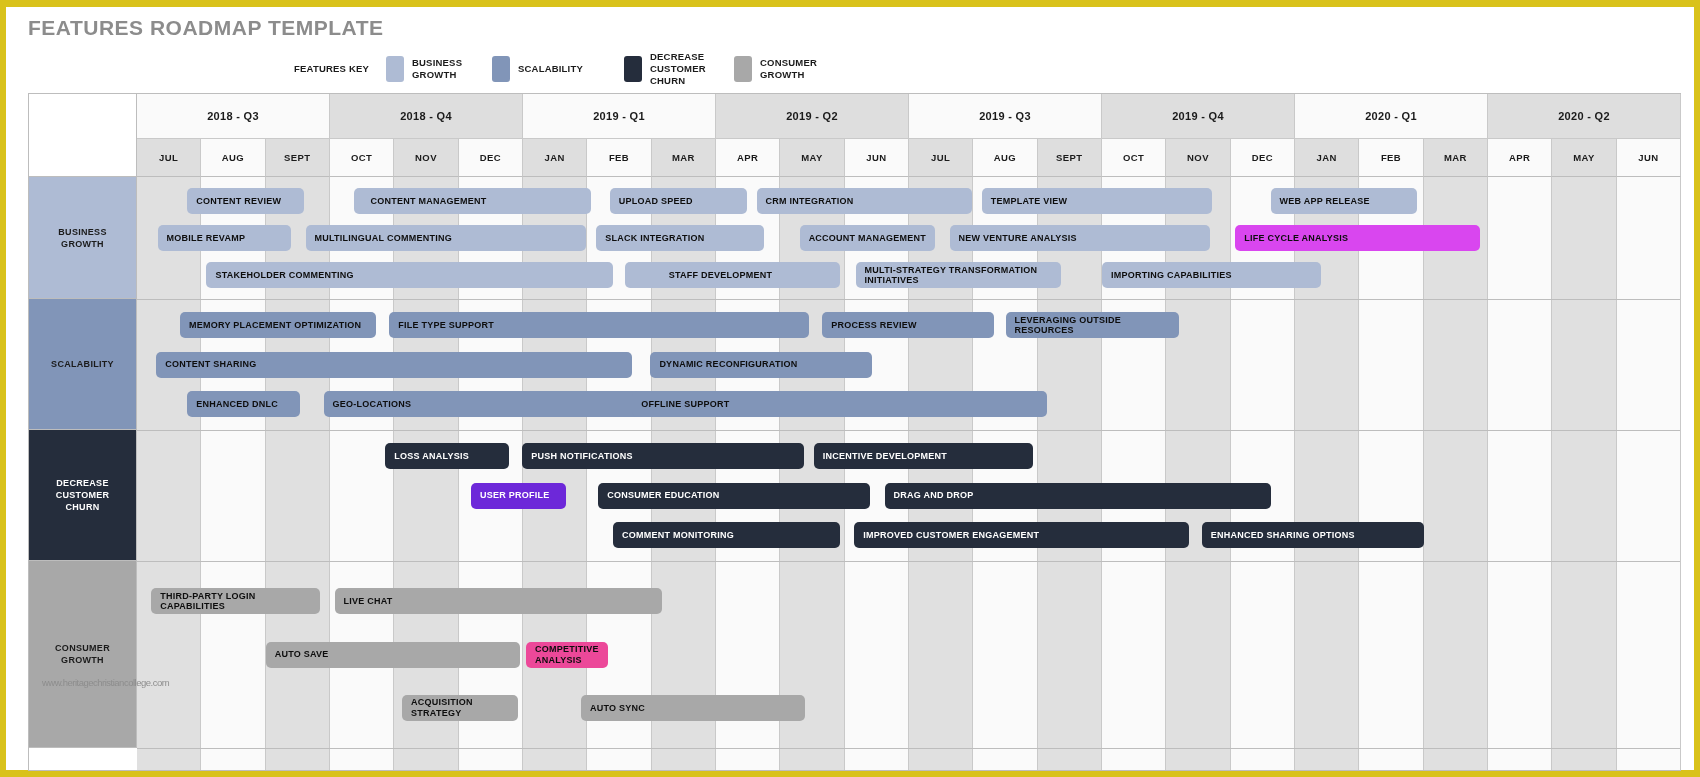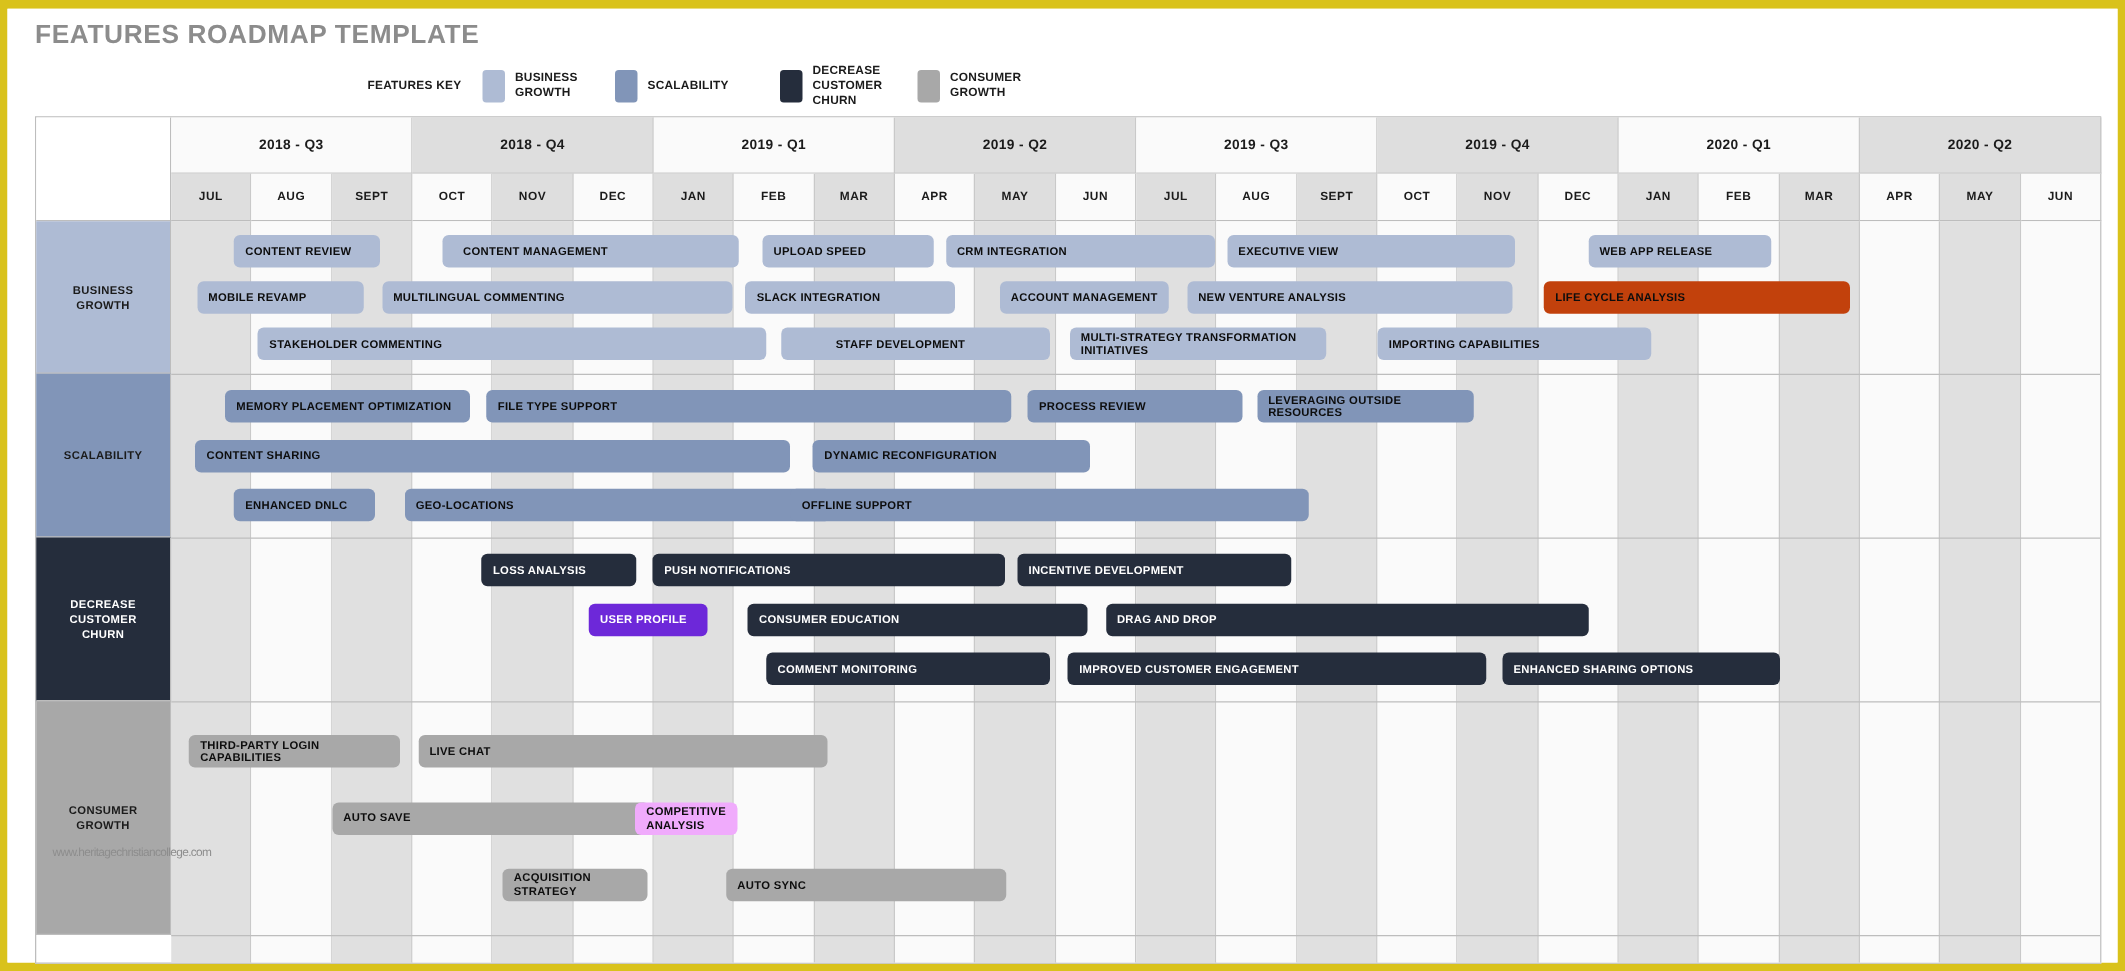--- a/index.html
+++ b/index.html
@@ -284,28 +284,28 @@
             <div class="bcol b-light" style="left: 1222.33px; width: 64.3333px;"></div>
             <div class="bcol b-dark" style="left: 1286.67px; width: 64.3333px;"></div>
             <div class="bcol b-light" style="left: 1351px; width: 64.3333px;"></div>
             <div class="bcol b-dark" style="left: 1415.33px; width: 64.3333px;"></div>
             <div class="bcol b-light" style="left: 1479.67px; width: 64.3333px;"></div>
             <div class="bandsep" style="top: 122px;"></div>
             <div class="bar" style="left: 50.18px; width: 117.087px; top: 11px; background: rgb(174, 187, 212);">CONTENT REVIEW</div>
             <div class="bar" style="left: 217.447px; width: 237px; top: 11px; background: rgb(174, 187, 212); padding-left: 16px;">CONTENT MANAGEMENT</div>
             <div class="bar" style="left: 472.85px; width: 137.03px; top: 11px; background: rgb(174, 187, 212);">UPLOAD SPEED</div>
             <div class="bar" style="left: 619.53px; width: 215.517px; top: 11px; background: rgb(174, 187, 212);">CRM INTEGRATION</div>
-            <div class="bar" style="left: 844.697px; width: 230.313px; top: 11px; background: rgb(174, 187, 212);">EXECUTIVE VIEW</div>
+            <div class="bar" style="left: 844.697px; width: 230.313px; top: 11px; background: rgb(174, 187, 212);">TEMPLATE VIEW</div>
             <div class="bar" style="left: 1133.55px; width: 146.037px; top: 11px; background: rgb(174, 187, 212);">WEB APP RELEASE</div>
             <div class="bar" style="left: 20.5867px; width: 133.17px; top: 48px; background: rgb(174, 187, 212);">MOBILE REVAMP</div>
             <div class="bar" style="left: 168.553px; width: 280.493px; top: 48px; background: rgb(174, 187, 212);">MULTILINGUAL COMMENTING</div>
             <div class="bar" style="left: 459.34px; width: 167.267px; top: 48px; background: rgb(174, 187, 212);">SLACK INTEGRATION</div>
             <div class="bar" style="left: 662.633px; width: 135.1px; top: 48px; background: rgb(174, 187, 212);">ACCOUNT MANAGEMENT</div>
             <div class="bar" style="left: 812.53px; width: 260.55px; top: 48px; background: rgb(174, 187, 212);">NEW VENTURE ANALYSIS</div>
-            <div class="bar" style="left: 1098.17px; width: 244.467px; top: 48px; background: #c2410c;">LIFE CYCLE ANALYSIS</div>
+            <div class="bar" style="left: 1098.17px; width: 244.467px; top: 48px; background: #d946ef;">LIFE CYCLE ANALYSIS</div>
             <div class="bar" style="left: 69.48px; width: 406.587px; top: 85px; background: rgb(174, 187, 212);">STAKEHOLDER COMMENTING</div>
             <div class="bar" style="left: 487.647px; width: 215.517px; top: 85px; background: rgb(174, 187, 212); padding-left: 44px;">STAFF DEVELOPMENT</div>
             <div class="bar" style="left: 718.603px; width: 205.867px; top: 85px; background: rgb(174, 187, 212);">MULTI-STRATEGY TRANSFORMATION INITIATIVES</div>
             <div class="bar" style="left: 965px; width: 218.733px; top: 85px; background: rgb(174, 187, 212);">IMPORTING CAPABILITIES</div>
             <div class="bandsep" style="top: 253px;"></div>
             <div class="bar" style="left: 43.1033px; width: 196.217px; top: 135.25px; background: rgb(129, 149, 184);">MEMORY PLACEMENT OPTIMIZATION</div>
             <div class="bar" style="left: 252.187px; width: 420.097px; top: 135.25px; background: rgb(129, 149, 184);">FILE TYPE SUPPORT</div>
             <div class="bar" style="left: 685.15px; width: 171.77px; top: 135.25px; background: rgb(129, 149, 184);">PROCESS REVIEW</div>
             <div class="bar" style="left: 868.5px; width: 173.7px; top: 135.25px; background: rgb(129, 149, 184);">LEVERAGING OUTSIDE RESOURCES</div>
             <div class="bar" style="left: 19.3px; width: 476.067px; top: 174.5px; background: rgb(129, 149, 184);">CONTENT SHARING</div>
@@ -320,21 +320,21 @@
             <div class="bar onchurn" style="left: 334px; width: 95px; top: 305.5px; background: #6d28d9;">USER PROFILE</div>
             <div class="bar onchurn" style="left: 461.27px; width: 272.13px; top: 305.5px; background: rgb(37, 45, 60);">CONSUMER EDUCATION</div>
             <div class="bar onchurn" style="left: 747.553px; width: 386px; top: 305.5px; background: rgb(37, 45, 60);">DRAG AND DROP</div>
             <div class="bar onchurn" style="left: 476.067px; width: 226.453px; top: 344.75px; background: rgb(37, 45, 60);">COMMENT MONITORING</div>
             <div class="bar onchurn" style="left: 717.317px; width: 334.533px; top: 344.75px; background: rgb(37, 45, 60);">IMPROVED CUSTOMER ENGAGEMENT</div>
             <div class="bar onchurn" style="left: 1064.72px; width: 221.95px; top: 344.75px; background: rgb(37, 45, 60);">ENHANCED SHARING OPTIONS</div>
             <div class="bandsep" style="top: 571px;"></div>
             <div class="bar" style="left: 14.1533px; width: 168.553px; top: 411.25px; background: rgb(168, 168, 168);">THIRD-PARTY LOGIN CAPABILITIES</div>
             <div class="bar" style="left: 197.503px; width: 327.457px; top: 411.25px; background: rgb(168, 168, 168);">LIVE CHAT</div>
             <div class="bar" style="left: 128.667px; width: 254.117px; top: 464.5px; background: rgb(168, 168, 168);">AUTO SAVE</div>
-            <div class="bar" style="left: 371px; width: 81.7033px; top: 464.5px; background: #f0abfc;">COMPETITIVE
+            <div class="bar" style="left: 389px; width: 81.7033px; top: 464.5px; background: #ec4899;">COMPETITIVE
 ANALYSIS</div>
             <div class="bar" style="left: 265.053px; width: 116.443px; top: 517.75px; background: rgb(168, 168, 168);">ACQUISITION STRATEGY</div>
             <div class="bar" style="left: 443.9px; width: 223.88px; top: 517.75px; background: rgb(168, 168, 168);">AUTO SYNC</div>
           </div>
     </div>
   </div>
 
   <div id="watermark">www.heritagechristiancollege.com</div>
  </div>
 </div>

